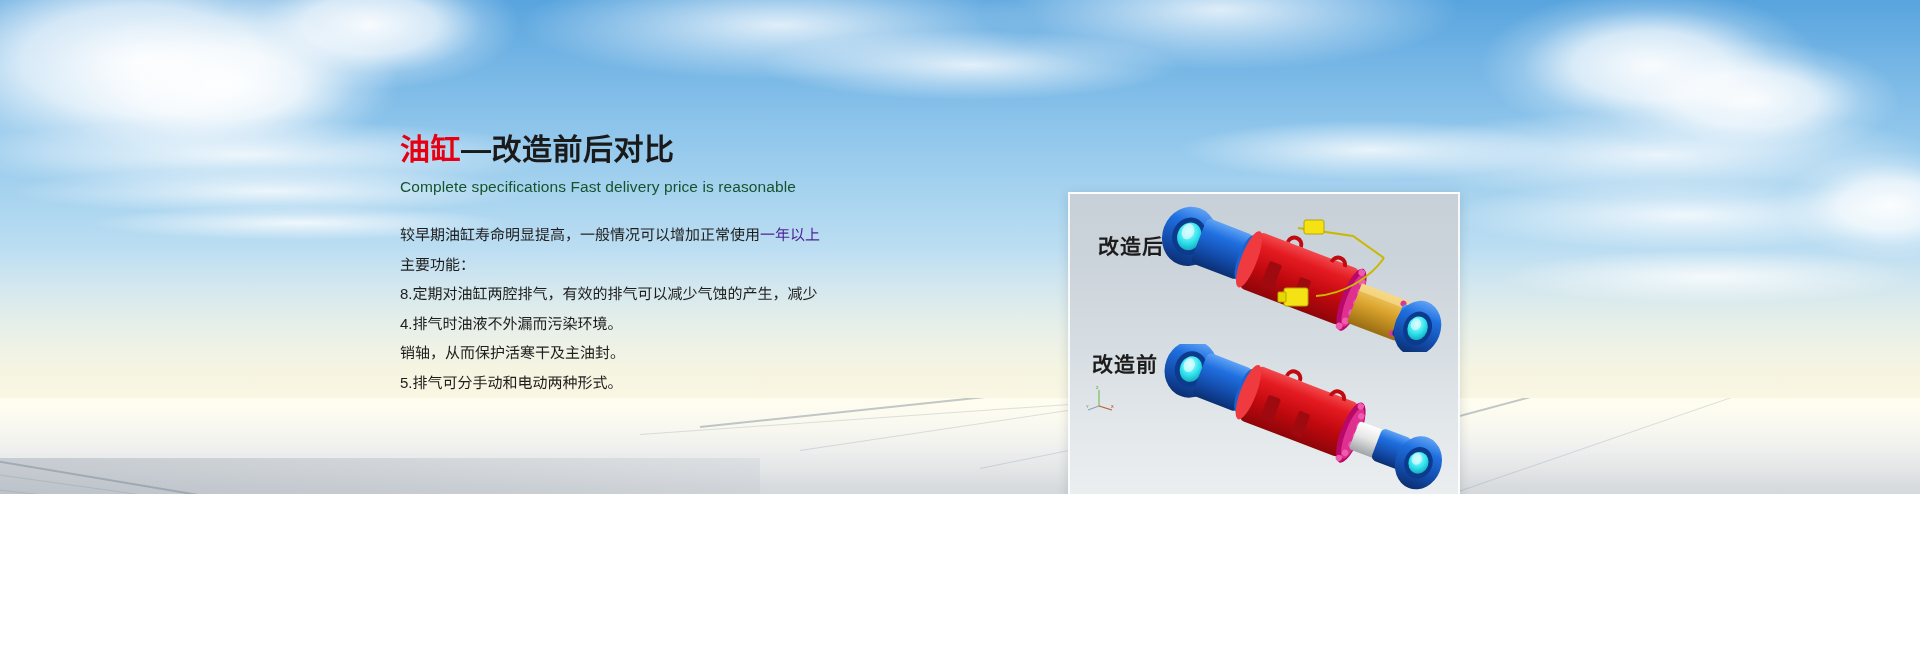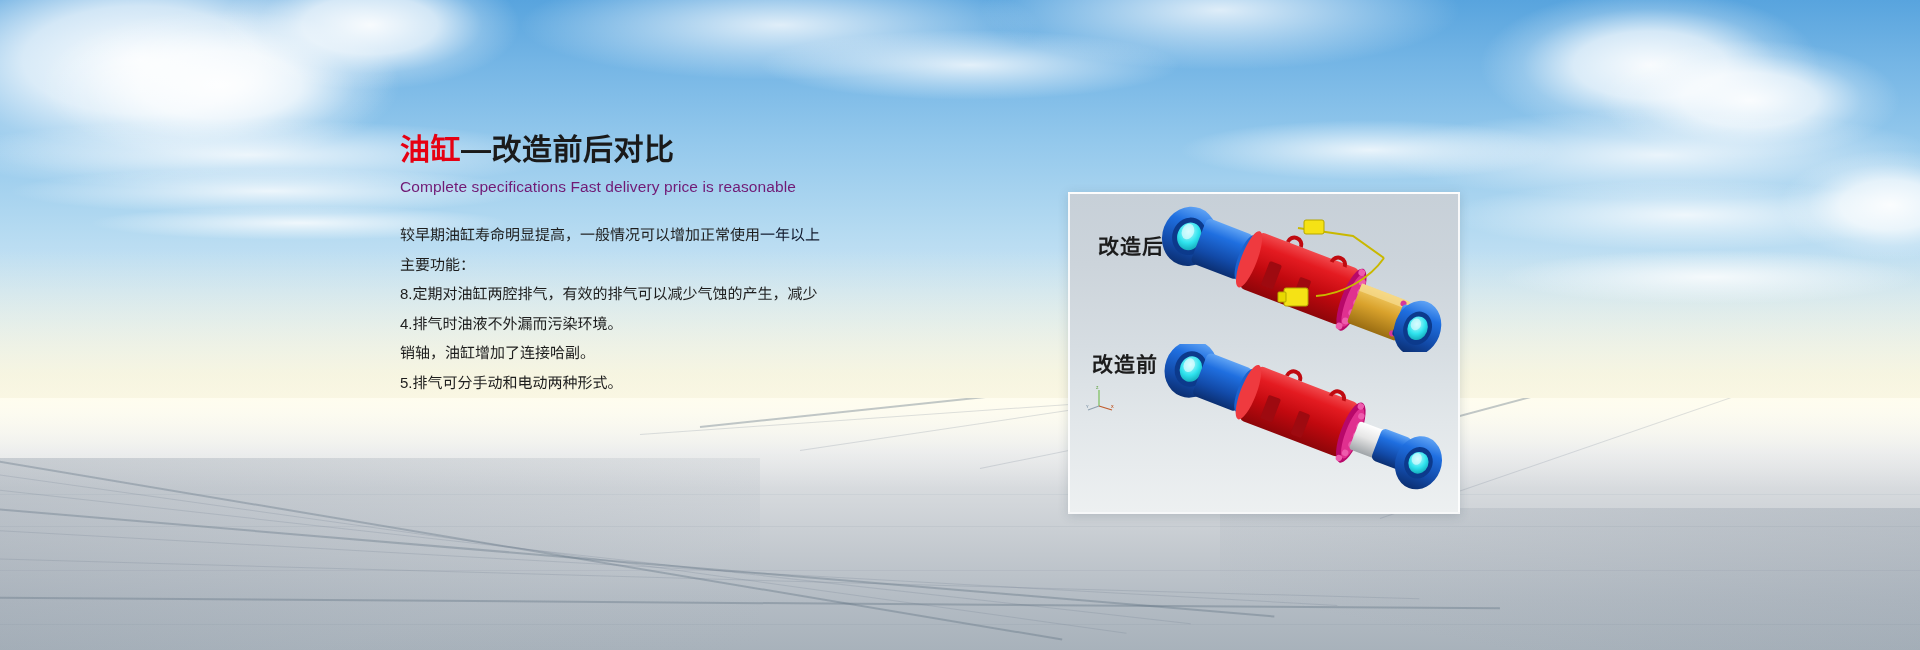--- a/index.html
+++ b/index.html
@@ -8,21 +8,21 @@
     padding: 0;
     background: #ffffff;
   }
   body {
     font-family: "Liberation Sans", "DejaVu Sans", sans-serif;
   }
 
   .banner {
     position: relative;
     width: 1920px;
-    height: 650px;
+    height: 494px;
     overflow: hidden;
     background: #7db9e8;
   }
 
   
   .sky {
     position: absolute;
     left: 0; top: 0;
     width: 1920px;
     height: 440px;
@@ -119,33 +119,33 @@
     letter-spacing: 0.5px;
     color: #1a1a1a;
     margin: 0;
     white-space: nowrap;
   }
   .headline .hl-red { color: #e60012; }
   .subhead {
     margin: 6px 0 0 0;
     font-size: 15.5px;
     line-height: 22px;
-    color: #701a75;
+    color: #14532d;
     letter-spacing: 0.1px;
     white-space: nowrap;
   }
 
   .body-copy {
     margin-top: 22px;
     font-size: 15px;
     line-height: 29.5px;
     color: #1d1d1d;
   }
   .body-copy p { margin: 0; }
-  .body-copy .red { color: #0f172a; }
+  .body-copy .red { color: #4c1d95; }
 
   
   .panel {
     position: absolute;
     left: 1068px;
     top: 192px;
     width: 388px;
     height: 318px;
     border: 2px solid rgba(255,255,255,0.85);
     background: linear-gradient(to bottom, #c7d0d8 0%, #ccd4db 22%, #d6dde2 48%, #e2e7ea 72%, #edf0f1 100%);
@@ -233,21 +233,21 @@
       <span class="hl-red">油缸</span><span>—改造前后对比</span>
     </h1>
 
     <p class="subhead">Complete specifications Fast delivery price is reasonable</p>
 
     <div class="body-copy">
       <p><span>较早期油缸寿命明显提高，一般情况可以增加正常使用</span><span class="red">一年以上</span></p>
       <p>主要功能：</p>
       <p>8.定期对油缸两腔排气，有效的排气可以减少气蚀的产生，减少</p>
       <p>4.排气时油液不外漏而污染环境。</p>
-      <p>销轴，油缸增加了连接哈副。</p>
+      <p>销轴，从而保护活寒干及主油封。</p>
       <p>5.排气可分手动和电动两种形式。</p>
     </div>
   </div>
 
   <div class="panel">
 
     <span class="panel-label label-after">改造后</span>
     <span class="panel-label label-before">改造前</span>
 
     <svg class="triad" viewBox="0 0 30 30">

